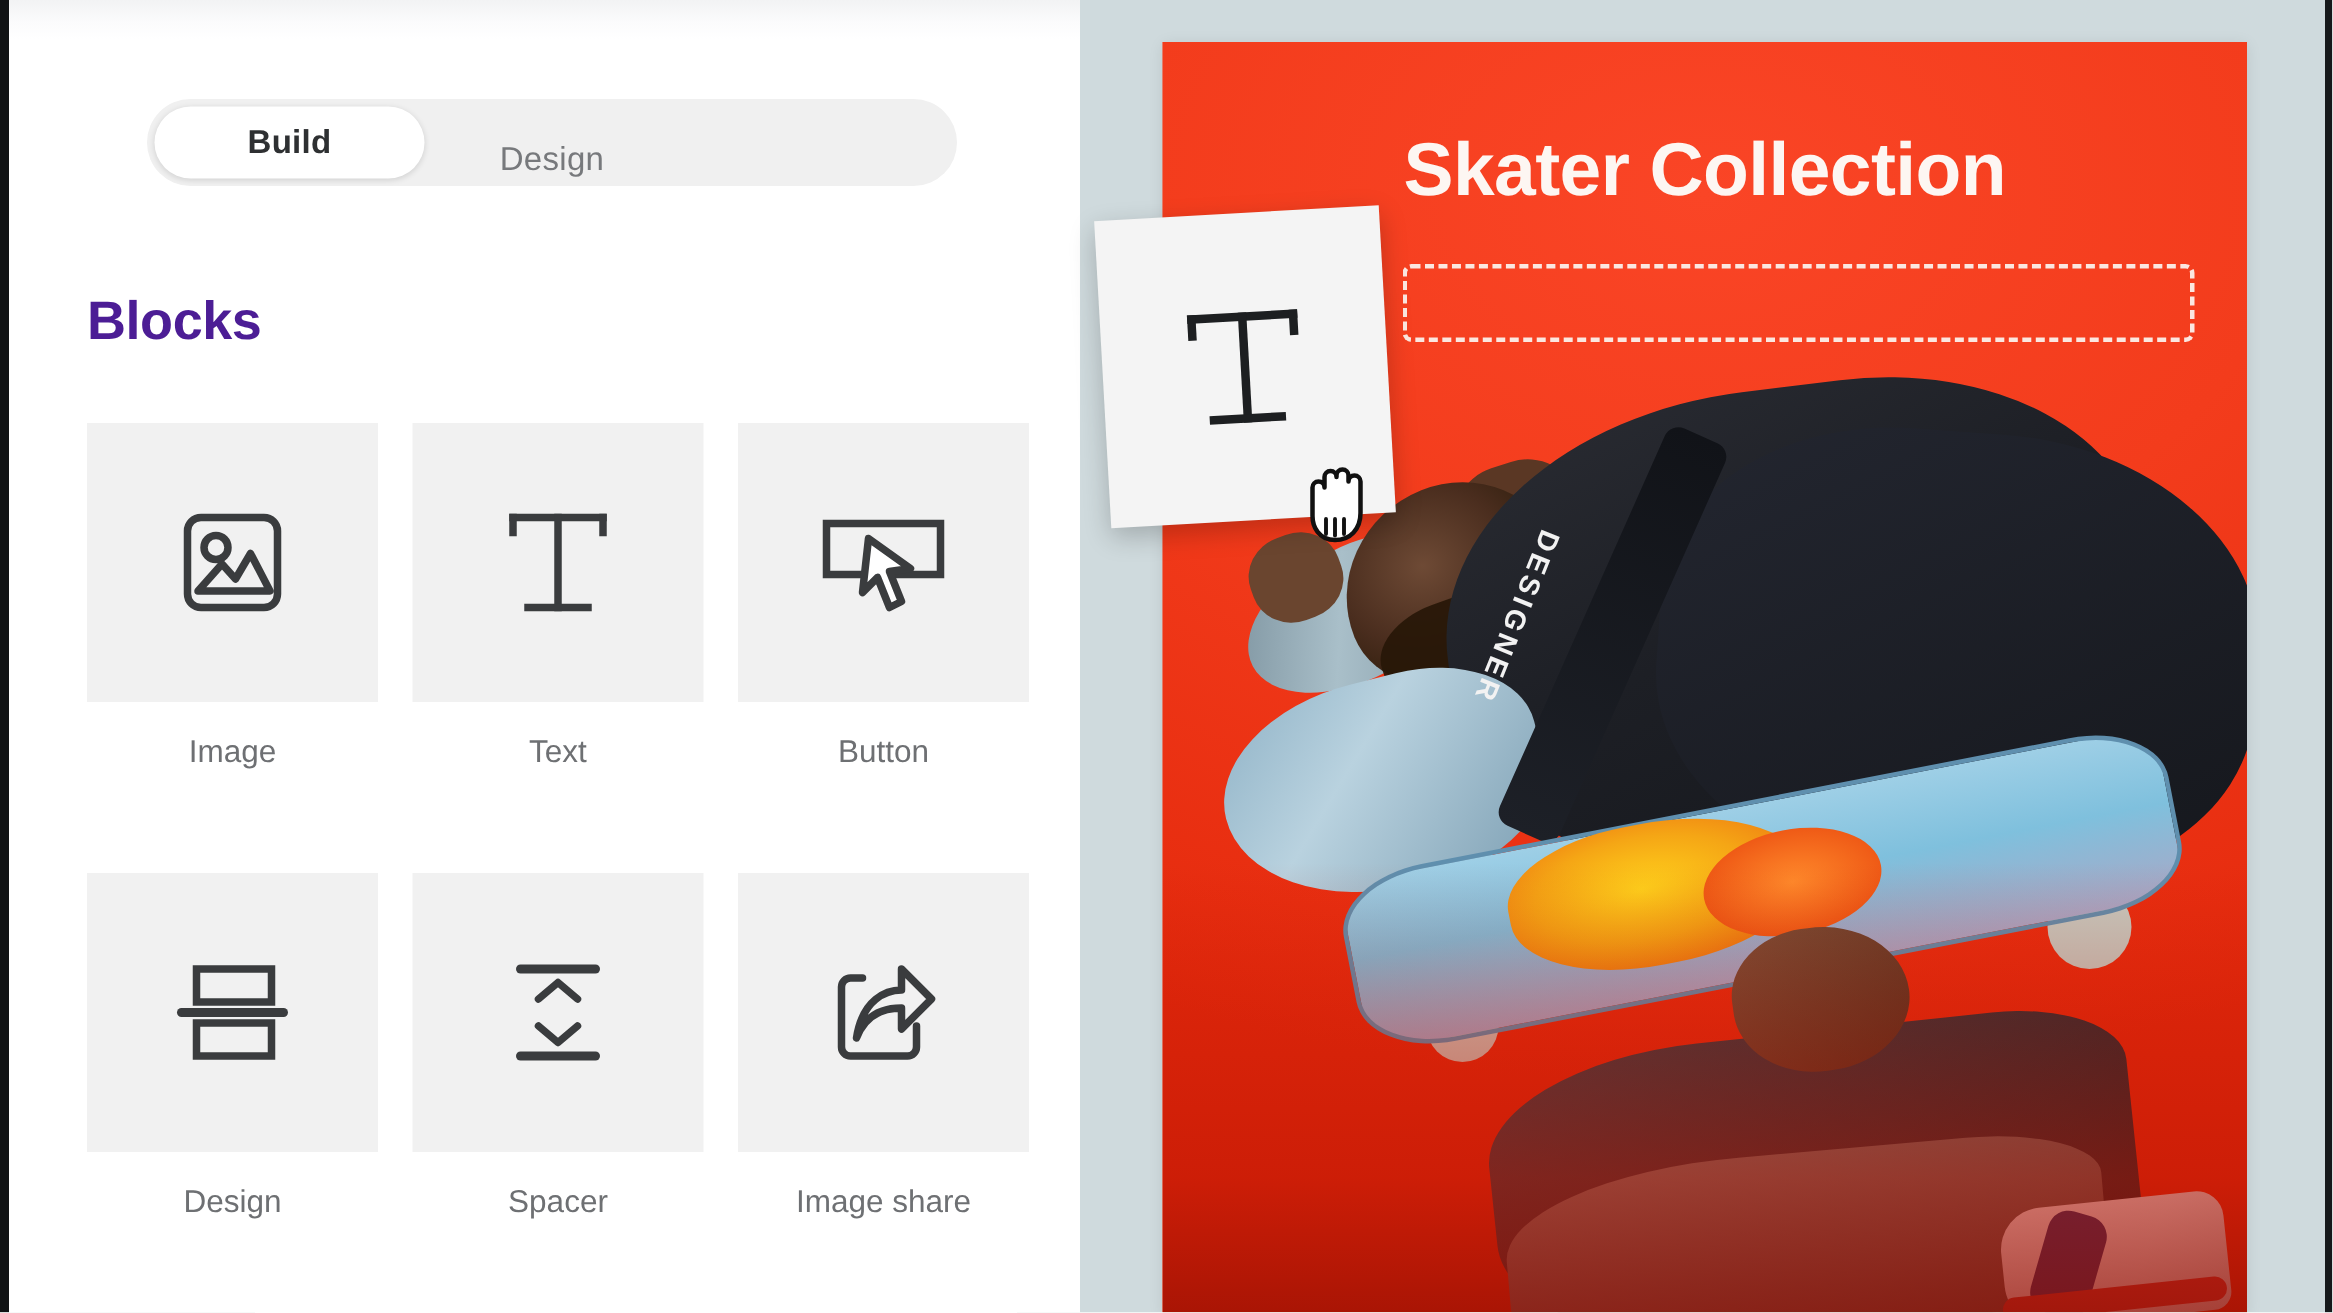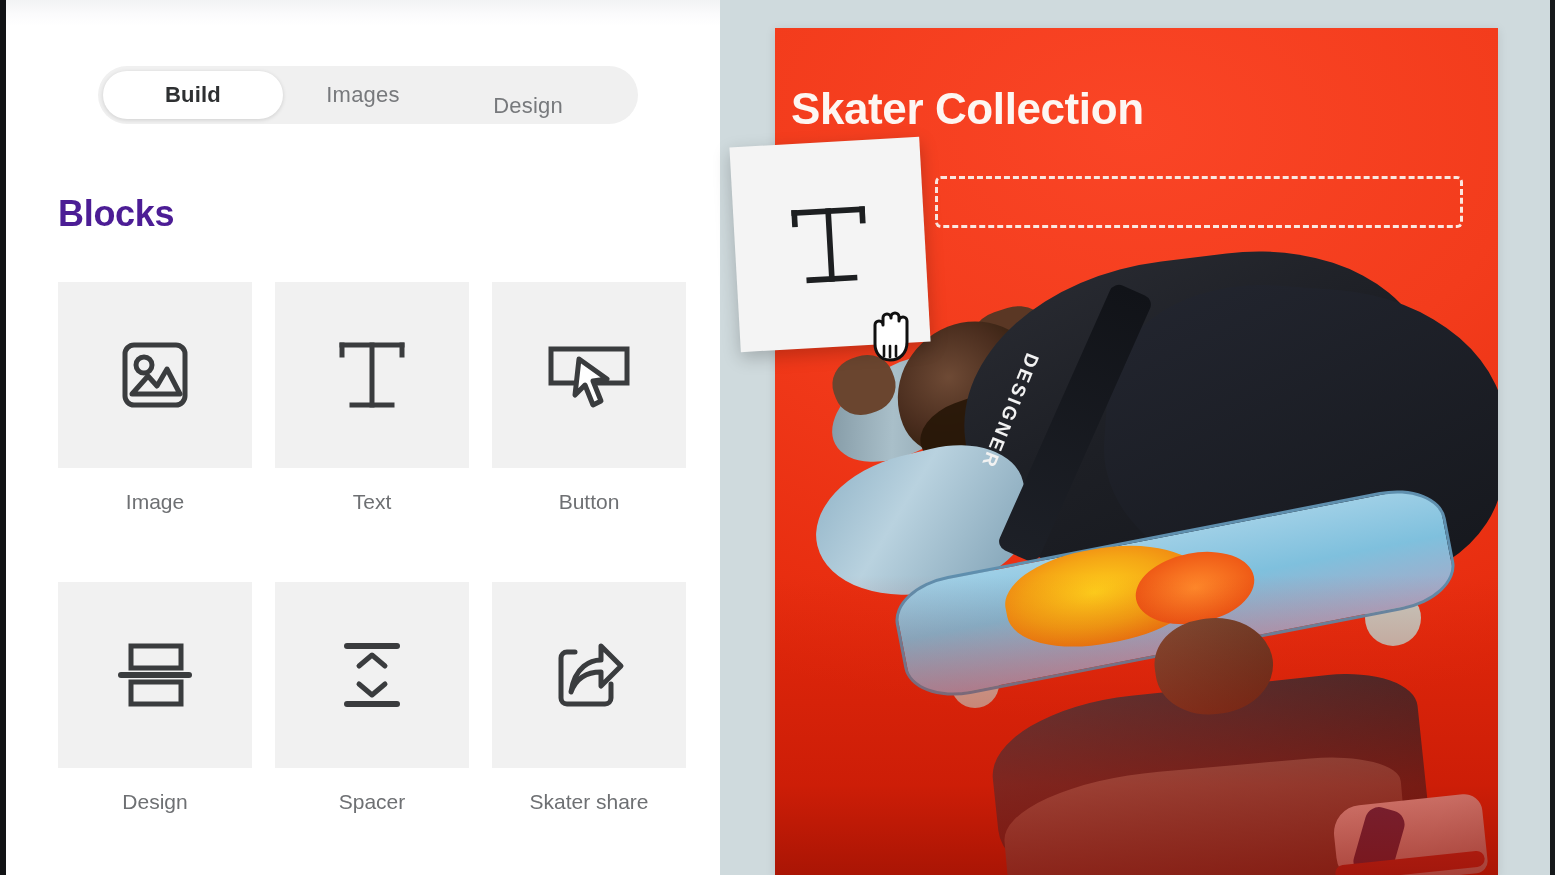--- a/index.html
+++ b/index.html
@@ -118,25 +118,25 @@
   .email-bg {
     position: absolute; inset: 0;
     background:
       radial-gradient(120% 70% at 50% 12%, #fa4526 0%, #f33c1c 45%, #e4290c 100%);
   }
   .email-bg-bottom {
     position: absolute; left: 0; bottom: 0; width: 100%; height: 300px;
     background: linear-gradient(180deg, rgba(200,25,5,0) 0%, rgba(186,20,3,.55) 70%, rgba(150,14,2,.75) 100%);
   }
   .email-title {
-    position: absolute; left: 16px; top: 56px;
+    position: absolute; left: 0; top: 56px;
     width: 100%;
-    text-align: left;
+    text-align: center;
     color: #fdf6f2;
-    font-size: 44px;
+    font-size: 50px;
     font-weight: bold;
     letter-spacing: -0.4px;
   }
   .dropzone {
     position: absolute; left: 160px; top: 148px;
     width: 528px; height: 52px;
     border: 3px dashed #fbe7e0;
     border-radius: 6px;
   }
 
@@ -296,23 +296,20 @@
 
   <div class="edge-left"></div>
 
   <div class="panel">
     <div class="panel-sheen"></div>
 
     <div class="tabs">
       <div class="tab t0 active">
         <span>Build</span>
       </div>
-      <div class="tab t1">
-        <span>Images</span>
-      </div>
       <div class="tab t2">
         <span>Design</span>
       </div>
     </div>
 
     <div class="section-title">Blocks</div>
 
     <div class="grid">
 
       <div class="grid-row">
@@ -382,21 +379,21 @@
           <div class="block-label">Spacer</div>
         </div>
 
         <div class="block">
           <div class="block-tile">
             <svg class="icon-svg" width="80" height="78" viewBox="0 0 80 78">
               <path d="M26 16 H18 a6 6 0 0 0 -6 6 V62 a6 6 0 0 0 6 6 H56 a6 6 0 0 0 6 -6 V48" fill="none" stroke="#3a3c3e" stroke-width="5" stroke-linecap="round"></path>
               <path d="M22 56 C26 30 42 24 52 24 V10 L72 30 L52 50 V36 C40 36 28 40 22 56 Z" fill="none" stroke="#3a3c3e" stroke-width="5" stroke-linejoin="round"></path>
             </svg>
           </div>
-          <div class="block-label">Skater share</div>
+          <div class="block-label">Image share</div>
         </div>
 
       </div>
 
     </div>
   </div>
 
   <div class="canvas">
     <div class="email">
       <div class="email-bg"></div>

